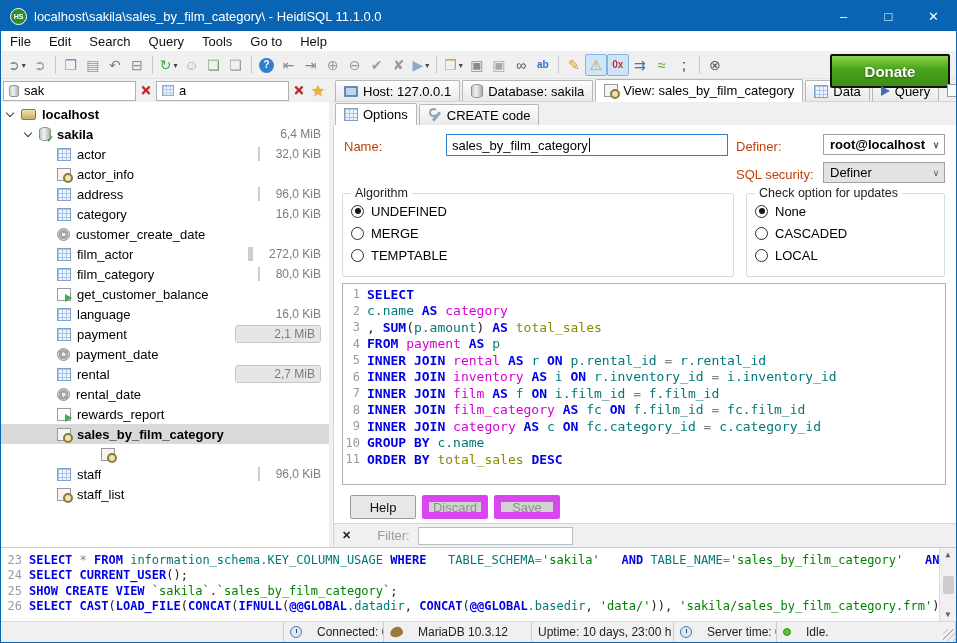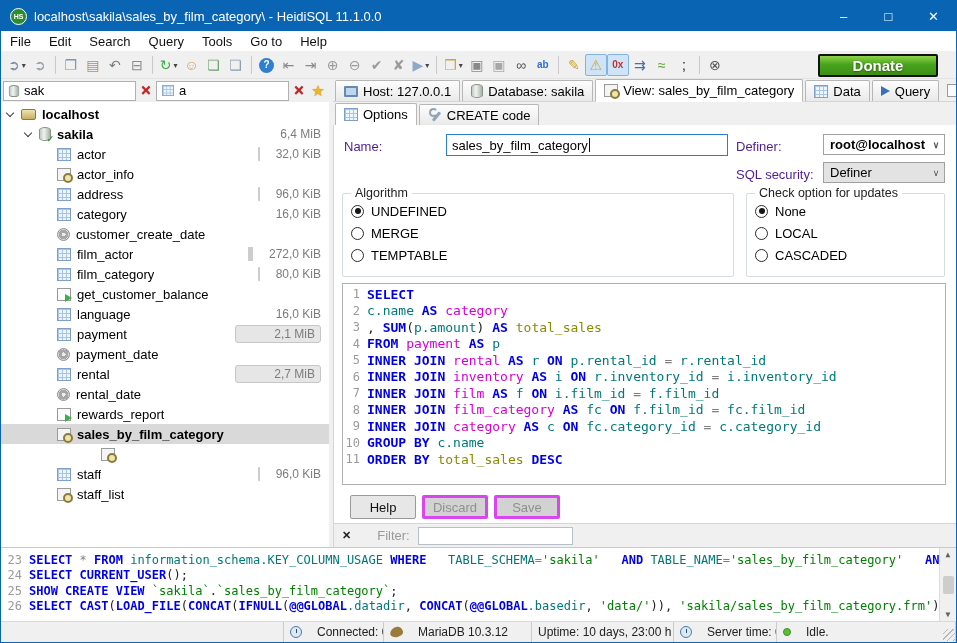--- a/index.html
+++ b/index.html
@@ -20,21 +20,21 @@
   .toolbar{height:27px;background:#f0f0f0;display:flex;align-items:center;padding:0 4px;flex:none;
     border-bottom:1px solid #e3e3e3;position:relative;}
   .tb-btn{height:22px;min-width:22px;display:flex;align-items:center;justify-content:center;
     padding:0 2px;border:1px solid transparent;border-radius:2px;}
   .tb-btn.toggled{background:#cfe4f7;border-color:#84b4dd;}
   .tb-glyph{font-size:14px;line-height:1;}
   .tb-glyph.small{font-size:10px;font-weight:bold;}
   .tb-glyph.circle{width:15px;height:15px;border-radius:50%;display:flex;align-items:center;justify-content:center;font-size:10px;font-weight:bold;}
   .tb-caret{font-size:8px;color:#444;margin-left:2px;}
   .tb-sep{width:1px;height:18px;background:#c9c9c9;margin:0 4px;flex:none;}
-  .donate-btn{position:absolute;right:18px;top:2px;width:120px;height:23px;
+  .donate-btn{position:absolute;right:6px;top:2px;width:120px;height:34px;
     background:linear-gradient(#8ed34a,#49a31c 45%,#3c8f15);border:2px solid #111;
     color:#fff;font-weight:bold;font-size:15px;display:flex;align-items:center;justify-content:center;
     text-shadow:0 1px 2px #2a5c0e;border-radius:2px;}
   
   .main-row{flex:1;display:flex;min-height:0;}
   .left-panel{width:332px;flex:none;display:flex;flex-direction:column;background:#fff;border-right:4px solid #f0f0f0;}
   .filter-row{height:23px;flex:none;display:flex;align-items:center;background:#f0f0f0;gap:2px;padding:1px 2px;}
   .filter-input{flex:1;height:20px;background:#fff;border:1px solid #b0b0b0;display:flex;align-items:center;padding:0 4px;gap:4px;font-size:13px;min-width:0;}
   .clear-btn{color:#cc2222;font-weight:bold;font-size:13px;width:16px;text-align:center;text-shadow:0 0 1px #802020;}
   .star-btn{color:#f0b429;font-size:15px;width:18px;text-align:center;text-shadow:0 0 1px #a87908;}
@@ -76,21 +76,21 @@
   .ci-newtab::after{content:"+";position:absolute;right:-4px;bottom:-6px;color:#2e9e2e;font-weight:bold;font-size:11px;}
   
   .right-panel{flex:1;display:flex;flex-direction:column;min-width:0;}
   .tabrow{height:23px;flex:none;display:flex;align-items:flex-end;background:#f0f0f0;padding:0 2px;border-bottom:1px solid #d5d5d5;}
   .tab{height:21px;display:flex;align-items:center;gap:5px;padding:0 8px;font-size:13px;
     border:1px solid #b6b6b6;border-bottom:none;border-radius:2px 2px 0 0;margin-right:2px;
     background:linear-gradient(#fdfdfd,#e9e9e9);white-space:nowrap;}
   .tab.active{background:#fff;height:23px;margin-bottom:-1px;border-bottom:1px solid #fff;}
   .newtab-btn{height:21px;display:flex;align-items:center;padding:0 6px;}
   .content{flex:1;background:#fff;position:relative;min-height:0;border-left:1px solid #d5d5d5;}
-  .form-label{position:absolute;font-size:13px;color:#4c1d95;}
+  .form-label{position:absolute;font-size:13px;color:#c2410c;}
   .fake-input{position:absolute;height:22px;border:1px solid #2a7dd2;background:#fff;font-size:13px;
     display:flex;align-items:center;padding:0 5px;}
   .caret-bar{width:1px;height:14px;background:#111;margin-left:1px;}
   .combo{position:absolute;height:21px;border:1px solid #a0a0a0;font-size:13px;display:flex;align-items:center;}
   .combo .val{flex:1;padding:0 6px;white-space:nowrap;overflow:hidden;}
   .combo .dd-arrow{width:16px;text-align:center;color:#555;font-size:9px;flex:none;}
   .combo.white{background:#fff;font-weight:bold;}
   .combo.gray{background:#e3e3e3;}
   .gb{position:absolute;border:1px solid #d4dce2;border-radius:2px;}
   .gb-title{position:absolute;top:-8px;left:8px;background:#fff;padding:0 4px;font-size:12.5px;color:#222;}
@@ -106,21 +106,21 @@
   .tok-kw{color:#0000e8;font-weight:bold;}
   .tok-tbl{color:#d400d4;}
   .tok-id{color:#007878;}
   .tok-str{color:#008000;}
   .tok-olv{color:#8b8b00;}
   .tok-op{color:#808080;}
   .tok-pl{color:#202020;}
   
   .btn{position:absolute;top:370px;height:24px;width:66px;font-size:13px;display:flex;align-items:center;justify-content:center;border-radius:2px;}
   .btn.enabled{background:#e7e7e7;border:1px solid #9a9a9a;color:#111;}
-  .btn.disabled{background:#d2d2d2;border:3px solid #d946ef;color:#8f8f8f;}
+  .btn.disabled{background:#d2d2d2;border:7px solid #d946ef;color:#8f8f8f;}
   
   .filterbar{position:absolute;left:0;right:0;bottom:0;height:24px;background:#f0f0f0;border-top:1px solid #d5d5d5;
     display:flex;align-items:center;gap:8px;padding:0 8px;font-size:13px;}
   .filterbar .fb-close{color:#222;font-weight:bold;font-size:11px;}
   .filterbar .fb-label{color:#9a9a9a;margin-left:18px;}
   .fb-input{width:155px;height:18px;background:#fff;border:1px solid #b8bfc6;}
   
   .log-panel{height:74px;flex:none;background:#fff;border-top:1px solid #c9c9c9;display:flex;
     font-family:"DejaVu Sans Mono","Liberation Mono",monospace;font-size:12px;overflow:hidden;}
   .log-lines{flex:1;overflow:hidden;padding-top:4px;}
@@ -548,25 +548,25 @@
         </div>
         <div class="gb" style="left:412px;top:68px;width:199px;height:84px;">
           <span class="gb-title">Check option for updates</span>
           <div style="padding-top:6px;">
               <div class="radio-row">
                 <span class="radio sel"></span>
                 <span class="radio-label">None</span>
               </div>
               <div class="radio-row">
                 <span class="radio"></span>
-                <span class="radio-label">LOCAL</span>
+                <span class="radio-label">CASCADED</span>
               </div>
               <div class="radio-row">
                 <span class="radio"></span>
-                <span class="radio-label">CASCADED</span>
+                <span class="radio-label">LOCAL</span>
               </div>
             </div>
         </div>
 
         <div class="sql-editor">
           <div>
               <div class="code-line"><span class="ln" style="width: 24px;">1</span><span class="code-body"><span class="tok-kw">SELECT</span></span></div>
               <div class="code-line"><span class="ln" style="width: 24px;">2</span><span class="code-body"><span class="tok-id">c.name </span><span class="tok-kw">AS </span><span class="tok-tbl">category</span></span></div>
               <div class="code-line"><span class="ln" style="width: 24px;">3</span><span class="code-body"><span class="tok-pl">, </span><span class="tok-kw">SUM</span><span class="tok-pl">(</span><span class="tok-id">p.amount</span><span class="tok-pl">) </span><span class="tok-kw">AS </span><span class="tok-olv">total_sales</span></span></div>
               <div class="code-line"><span class="ln" style="width: 24px;">4</span><span class="code-body"><span class="tok-kw">FROM </span><span class="tok-tbl">payment </span><span class="tok-kw">AS </span><span class="tok-id">p</span></span></div>

